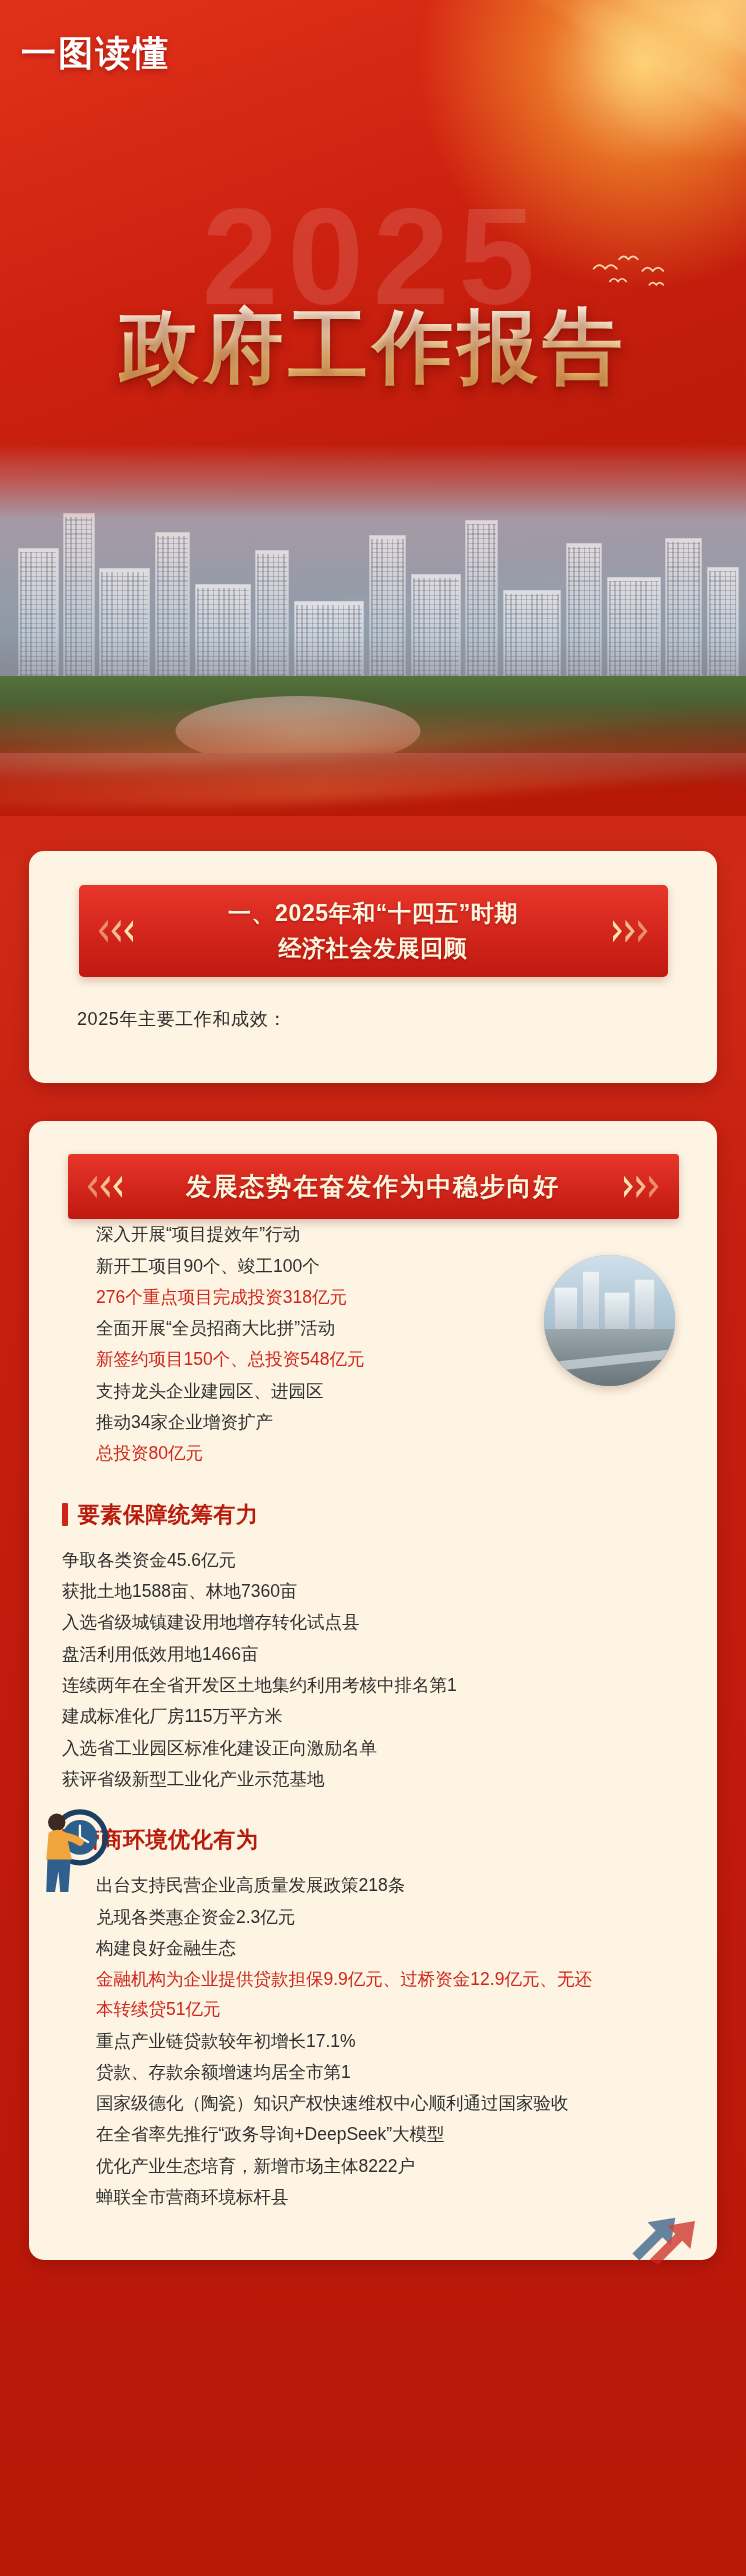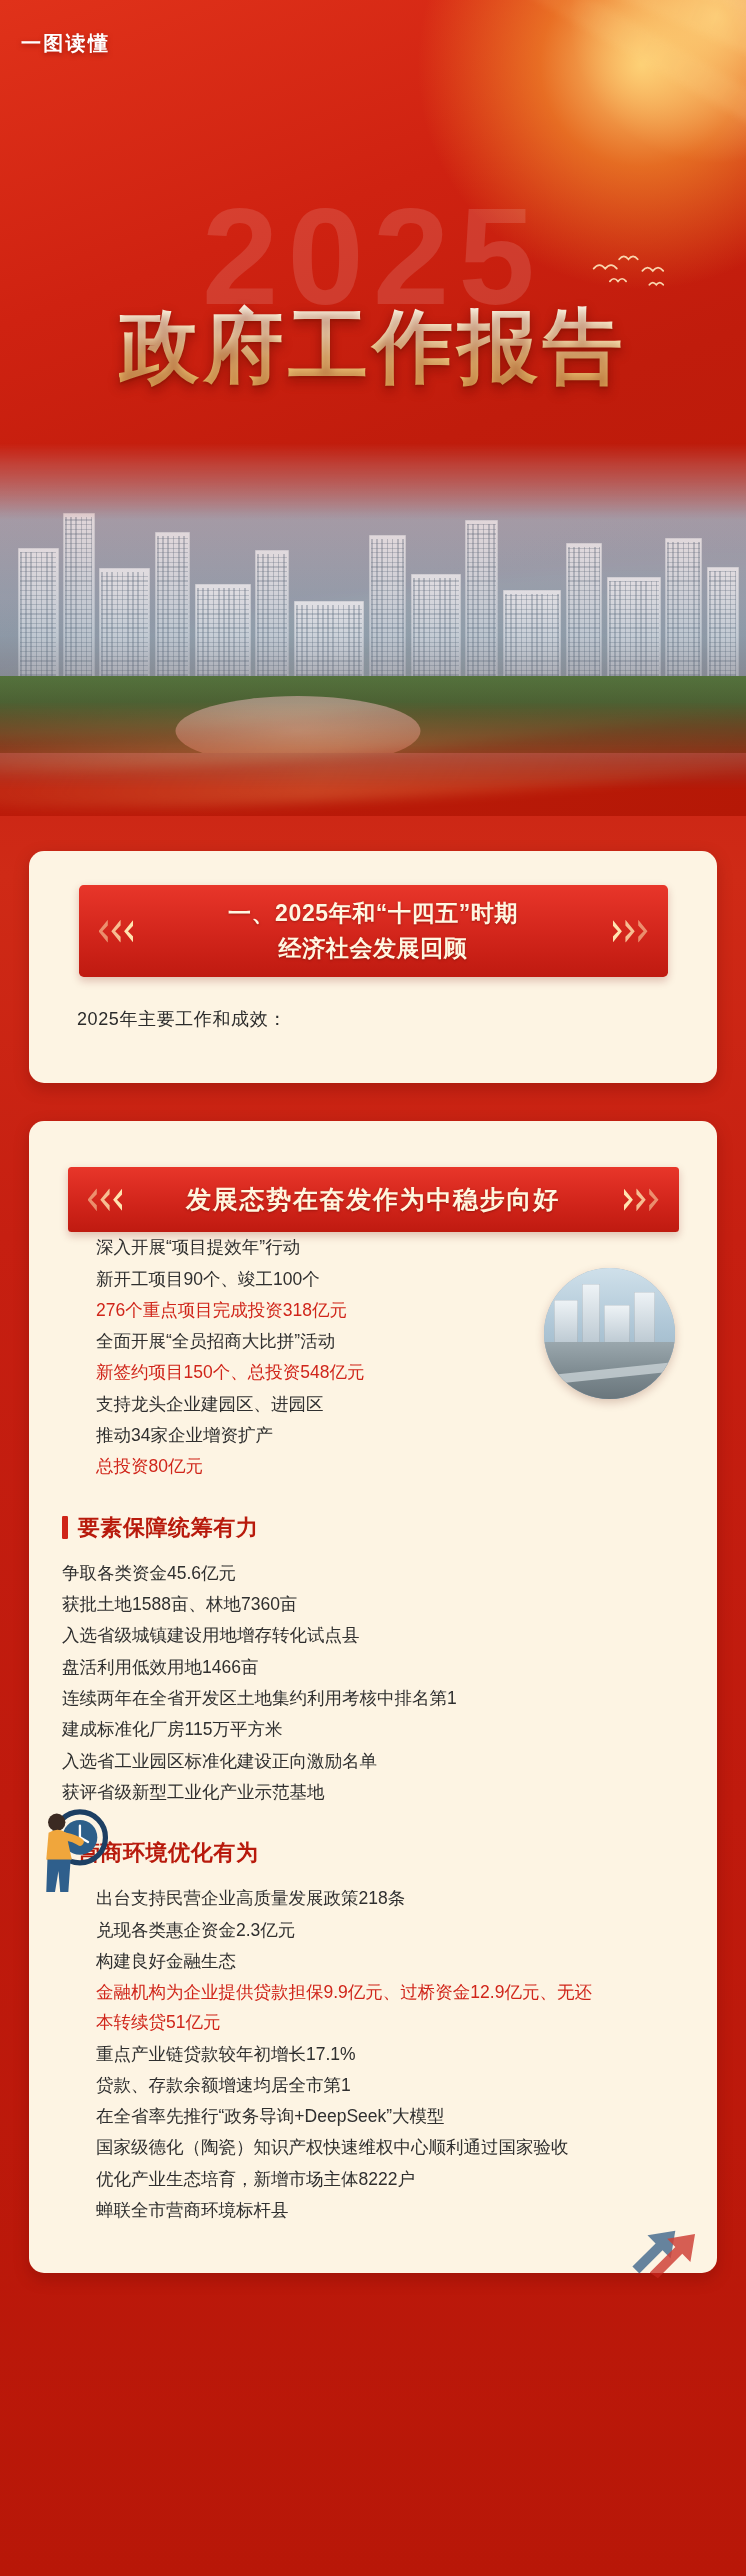--- a/index.html
+++ b/index.html
@@ -53,21 +53,21 @@
   .rb2 { left: -152px; top: 659px; width: 1050px; height: 93px; transform: rotate(-5deg); opacity:.55;}
   .rb3 { left: -140px; top: 717px; width: 1050px; height: 82px; transform: rotate(-3deg); opacity:.42;}
 
   .tag {
     position: absolute;
     left: 21px; top: 30px;
     display: flex; align-items: center;
     z-index: 8;
   }
   .tag-text {
-    font-size: 20px;
+    font-size: 35px;
     font-weight: 700;
     color: #ffffff;
     letter-spacing: 2.3px;
     text-shadow: 0 1.7px 5.8px rgba(120,10,0,.55);
     font-family: "Liberation Sans", sans-serif;
   }
 
   .ghost-year {
     position: absolute;
     left: 50%; top: 188px;
@@ -193,21 +193,21 @@
 
   .sec1-sub {
     margin-top: 30px;
     padding-left: 13px;
     font-size: 18px;
     color: #2b2b2b;
     letter-spacing: 0.6px;
   }
 
   
-  .sec2 { margin-top: 38px; padding: 46px 33px 47px; }
+  .sec2 { margin-top: 38px; padding: 33px 33px 47px; }
 
   .banner2 {
     position: relative;
     margin: 0 auto;
     width: 611px;
     height: 65px;
     background: linear-gradient(180deg, #e8362a 0%, #d2251b 55%, #bf1a10 100%);
     border-radius: 3.5px;
     display:flex; align-items:center; justify-content:center;
     box-shadow: 0 3.5px 8.2px rgba(120,10,0,.22);
@@ -412,22 +412,22 @@
         <span class="bar"></span>
         <span class="txt">营商环境优化有为</span>
       </div>
       <div class="lines ind">
         <p>出台支持民营企业高质量发展政策218条</p>
         <p>兑现各类惠企资金2.3亿元</p>
         <p>构建良好金融生态</p>
         <p class="hl" style="max-width:513px">金融机构为企业提供贷款担保9.9亿元、过桥资金12.9亿元、无还本转续贷51亿元</p>
         <p>重点产业链贷款较年初增长17.1%</p>
         <p>贷款、存款余额增速均居全市第1</p>
+        <p style="max-width:525px">国家级德化（陶瓷）知识产权快速维权中心顺利通过国家验收</p>
         <p>在全省率先推行“政务导询+DeepSeek”大模型</p>
-        <p style="max-width:525px">国家级德化（陶瓷）知识产权快速维权中心顺利通过国家验收</p>
         <p>优化产业生态培育，新增市场主体8222户</p>
         <p>蝉联全市营商环境标杆县</p>
       </div>
     </div>
 
     <div class="worker">
       <svg width="87" height="117" viewBox="0 0 150 200">
         <circle cx="74" cy="86" r="44" fill="none" stroke="#1d3f63" stroke-width="9"></circle>
         <circle cx="74" cy="86" r="30" fill="#2d5f8a"></circle>
         <path d="M74 86 L74 66" stroke="#ffffff" stroke-width="4" stroke-linecap="round"></path>

